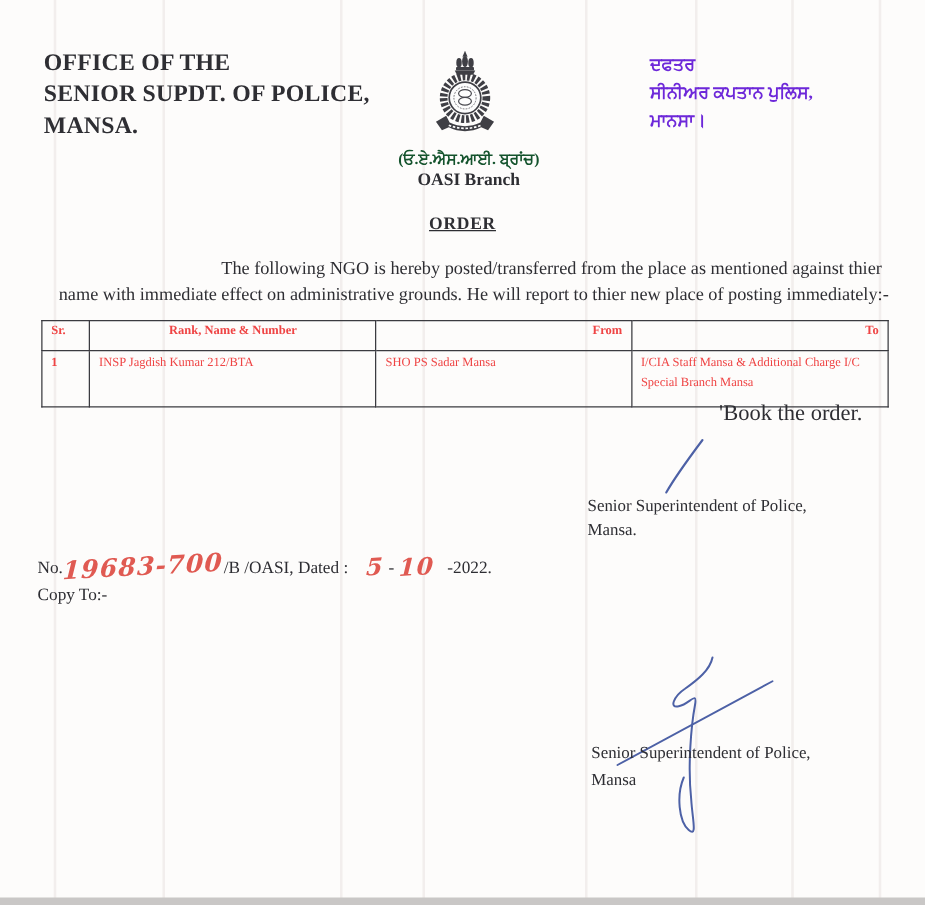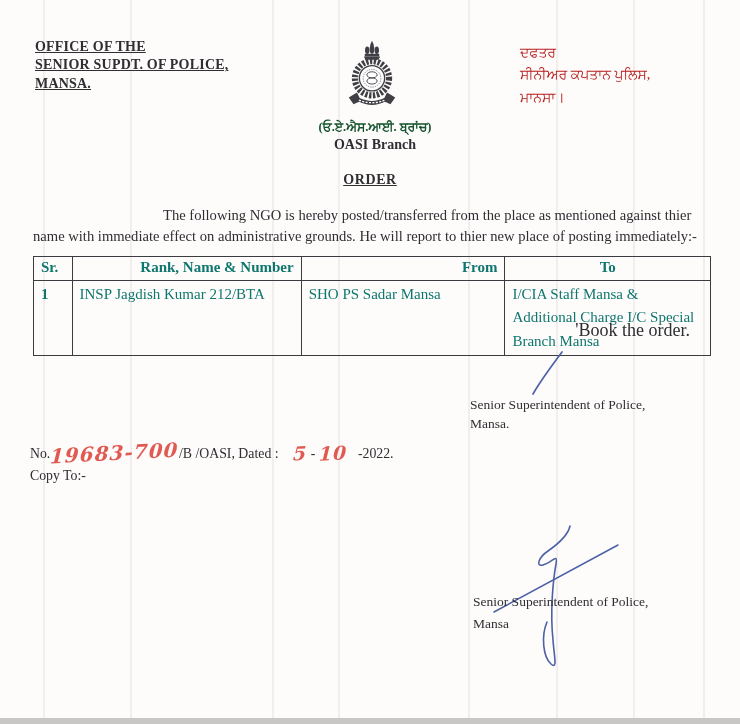--- a/index.html
+++ b/index.html
@@ -8,44 +8,44 @@
     position:relative;width:740px;height:724px;
     background:#fdfcfb;
     font-family:"Liberation Serif","DejaVu Serif",serif;
     color:#2e2e33;
   }
   
   .fold{position:absolute;top:0;bottom:0;width:2px;background:rgba(205,190,185,0.22);}
   .bottom-strip{position:absolute;left:0;right:0;bottom:0;height:6px;background:#c9c7c6;}
   .abs{position:absolute;}
 
-  .office{left:35px;top:38px;font-weight:bold;font-size:14px;line-height:1.32;letter-spacing:.2px;text-decoration:underline;}
-  .punjabi{left:520px;top:42px;font-size:14px;line-height:1.6;font-weight:normal;color:#b91c1c;}
+  .office{left:35px;top:38px;font-weight:bold;font-size:19px;line-height:1.32;letter-spacing:.2px;}
+  .punjabi{left:520px;top:42px;font-size:14px;line-height:1.6;font-weight:bold;color:#6d28d9;}
 
   .emblem{left:337px;top:40px;width:70px;height:82px;}
 
   .branch-pa{left:285px;top:120px;width:180px;text-align:center;font-size:12.5px;font-weight:bold;color:#14532d;}
   .branch-en{left:285px;top:137px;width:180px;text-align:center;font-size:14px;font-weight:bold;}
 
   .order-title{left:0;top:172px;width:740px;text-align:center;font-weight:bold;font-size:14px;letter-spacing:.6px;text-decoration:underline;}
 
-  .body-para{left:33px;top:205px;width:682px;font-size:14.6px;line-height:1.42;text-indent:130px;}
+  .body-para{left:47px;top:205px;width:682px;font-size:14.6px;line-height:1.42;text-indent:130px;}
 
   table.order-table{
     position:absolute;left:33px;top:256px;width:678px;
-    border-collapse:collapse;font-size:15px;color:#0f766e;
+    border-collapse:collapse;font-size:10px;color:#ef4444;
   }
   table.order-table th,table.order-table td{
     border:1.6px solid #3b3b40;padding:2px 7px;vertical-align:top;
   }
   table.order-table th{font-weight:bold;height:19px;}
   th.c-sr{width:24px;text-align:left;}
-  th.c-rank{width:226px;text-align:right;margin-left:12px;}
+  th.c-rank{width:226px;text-align:center;margin-left:12px;}
   th.c-from{width:200px;text-align:right;}
-  th.c-to{width:200px;text-align:center;}
+  th.c-to{width:200px;text-align:right;}
   td.d-sr{font-weight:bold;text-align:left;}
   tr.data-row td{height:40px;line-height:1.55;}
 
   .book-note{left:0;top:320px;width:690px;text-align:right;font-size:18px;}
 
   .sig1{left:523px;top:348px;width:50px;height:50px;}
   .sig1-title{left:470px;top:396px;font-size:13.5px;line-height:1.38;}
 
   .ref-line{left:30px;top:446px;font-size:13.8px;white-space:nowrap;}
   .hand-red{

